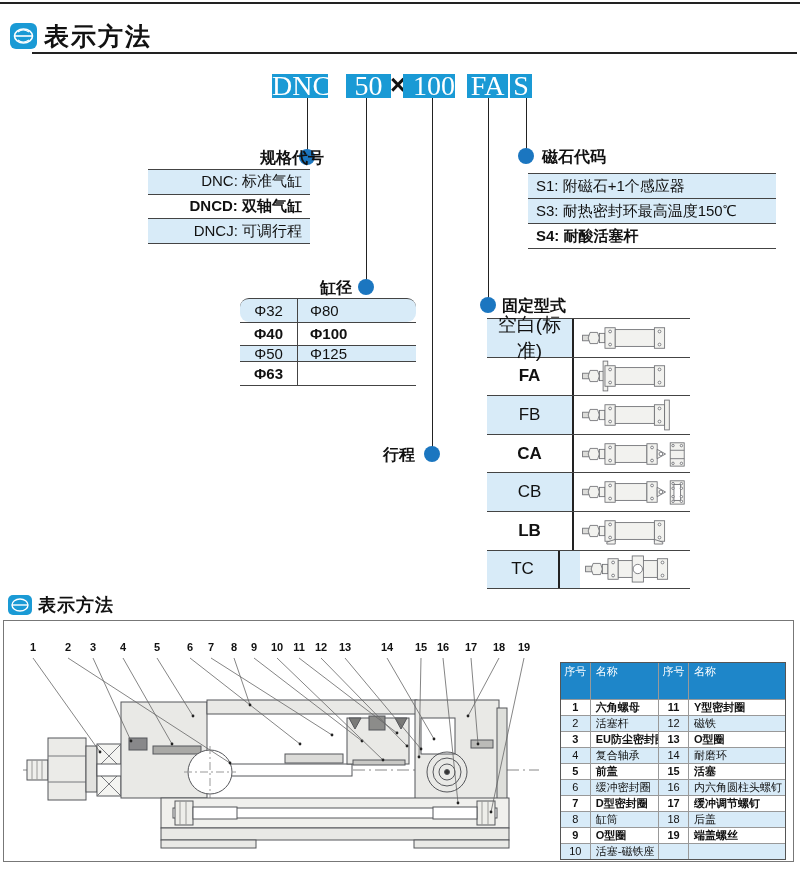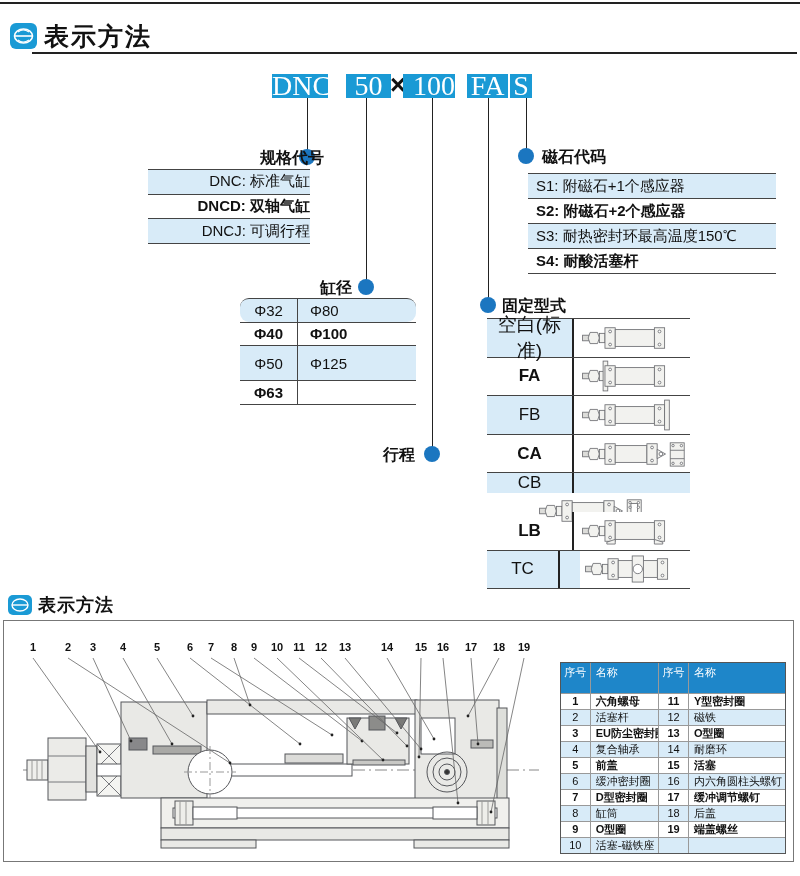--- a/index.html
+++ b/index.html
@@ -19,39 +19,39 @@
            font-family:"Liberation Serif",serif;font-size:28px;line-height:24px;text-align:center;}
   #mult{left:386px;top:70px;width:24px;font-size:27px;font-weight:bold;text-align:center;color:#111;}
   .vline{position:absolute;width:1px;background:#222;}
   .bullet{position:absolute;width:16px;height:16px;border-radius:50%;background:var(--bullet);}
   .blabel{position:absolute;font-weight:bold;font-size:16px;white-space:nowrap;}
   
   .stbl{position:absolute;border-bottom:1px solid #444;}
   .stbl .trow{box-sizing:border-box;border-top:1px solid #444;font-size:15px;display:flex;align-items:center;}
   .trow.hl{background:var(--rowblue);}
   .trow.bold{font-weight:bold;}
-  #spec-tbl .trow{justify-content:flex-end;padding-right:0;}
+  #spec-tbl .trow{justify-content:flex-end;padding-right:8px;}
   #magnet-tbl .trow{padding-left:8px;}
   
   #bore-tbl .trow{padding:0;}
   .bore-c1{width:57px;text-align:center;border-right:1px solid #444;align-self:stretch;display:flex;align-items:center;justify-content:center;}
   .bore-c2{padding-left:12px;}
   
   #mount-tbl .trow{font-size:17px;}
   .mount-label{width:85px;text-align:center;border-right:2px solid #222;align-self:stretch;display:flex;align-items:center;justify-content:center;}
   .mount-diagram{flex:1;display:flex;align-items:center;justify-content:center;background:#fff;align-self:stretch;}
   
   #sec2-icon{left:8px;top:595px;width:24px;height:20px;border-radius:5px;background:var(--accent);}
   #sec2-title{left:38px;top:593px;font-family:"Liberation Serif",serif;font-weight:bold;font-size:18px;letter-spacing:1px;}
   #diagram-box{left:3px;top:620px;width:791px;height:242px;border:1px solid #777;box-sizing:border-box;}
   .callout{position:absolute;top:641px;transform:translateX(-50%);font-size:11px;font-weight:bold;}
   
   #parts-tbl{left:560px;top:662px;width:226px;border:1px solid #555;box-sizing:border-box;font-size:11px;}
   .prow{display:flex;height:15px;line-height:15px;border-top:1px solid #999;}
-  .prow:first-child{border-top:none;height:30px;line-height:18px;background:var(--phead);color:#fff;}
+  .prow:first-child{border-top:none;height:36px;line-height:18px;background:var(--phead);color:#fff;font-family:Liberation Mono, monospace;}
   .prow.hl{background:var(--rowblue);}
   .prow.bold{font-weight:bold;}
   .pc{box-sizing:border-box;border-right:1px solid #999;overflow:hidden;white-space:nowrap;}
   .pc:last-child{border-right:none;}
   .pc.n{width:30px;text-align:center;}
   .pc.t1{width:69px;padding-left:5px;}
   .pc.t2{width:97px;padding-left:5px;}
   svg{display:block;}
 </style>
 </head>
@@ -97,35 +97,34 @@
   <div class="blabel" style="right:385px;top:445px;">行程</div>
 
   <div class="stbl" id="spec-tbl" style="left:148px;top:169px;width:162px;">
       <div class="trow hl" style="height: 24.7px;">DNC: 标准气缸</div>
       <div class="trow bold" style="height: 24.7px;">DNCD: 双轴气缸</div>
       <div class="trow hl" style="height: 24.7px;">DNCJ: 可调行程</div>
     </div>
 
   <div class="stbl" id="magnet-tbl" style="left:528px;top:173px;width:248px;">
       <div class="trow hl" style="height: 25px;">S1: 附磁石+1个感应器</div>
-      <div class="trow bold" style="height: 25px;">S2: 附磁石+2个感应器</div>
       <div class="trow hl" style="height: 25px;">S3: 耐热密封环最高温度150℃</div>
       <div class="trow bold" style="height: 25px;">S4: 耐酸活塞杆</div>
     </div>
 
   <div class="stbl" id="bore-tbl" style="left:240px;top:298px;width:176px;">
       <div class="trow hl" style="height: 23.5px; border-radius: 9px;">
         <div class="bore-c1">Φ32</div>
         <div class="bore-c2">Φ80</div>
       </div>
       <div class="trow bold" style="height: 23.5px;">
         <div class="bore-c1">Φ40</div>
         <div class="bore-c2">Φ100</div>
       </div>
-      <div class="trow hl" style="height: 35px;">
+      <div class="trow hl" style="height: 16px;">
         <div class="bore-c1">Φ50</div>
         <div class="bore-c2">Φ125</div>
       </div>
       <div class="trow bold" style="height: 23.5px;">
         <div class="bore-c1">Φ63</div>
         <div class="bore-c2"></div>
       </div>
     </div>
 
   <div class="stbl" id="mount-tbl" style="left:487px;top:318px;width:203px;">
@@ -208,21 +207,21 @@
               <rect x="100" y="7" width="15" height="25"></rect>
               <path d="M100 15 h15 M100 24 h15" fill="none"></path>
               <circle cx="103" cy="10" r="1.3" fill="#fff"></circle>
               <circle cx="112" cy="10" r="1.3" fill="#fff"></circle>
               <circle cx="103" cy="29" r="1.3" fill="#fff"></circle>
               <circle cx="112" cy="29" r="1.3" fill="#fff"></circle>
             </g>
           </svg>
         </div>
       </div>
-      <div class="trow hl" style="height: 38.6px; flex-direction: column;">
+      <div class="trow hl" style="height: 38.6px;">
         <div class="mount-label">CB</div>
         <div class="mount-diagram">
           <svg width="110" height="36" viewBox="0 0 118 38">
             <g stroke="#6b6c70" stroke-width="0.9" fill="#f2f2ef">
               <rect x="6" y="16" width="8" height="6" fill="#ddddda"></rect>
               <path d="M14 13 h8 l2 6 -2 6 h-8 l-2 -6 z"></path>
               <rect x="24" y="14" width="6" height="10"></rect>
               <rect x="30" y="8" width="11" height="22"></rect>
               <circle cx="35.5" cy="12" r="1.5" fill="#fff"></circle>
               <circle cx="35.5" cy="26" r="1.5" fill="#fff"></circle>

